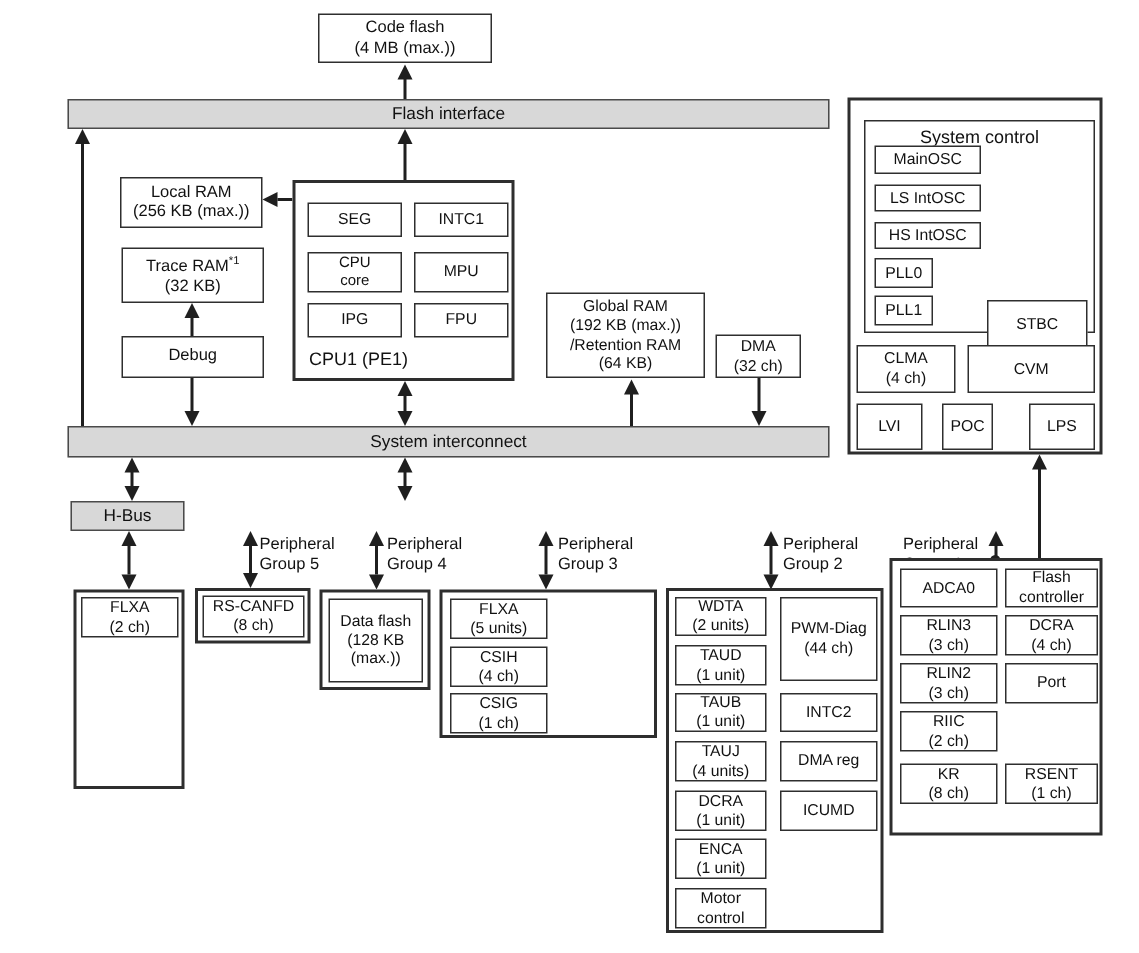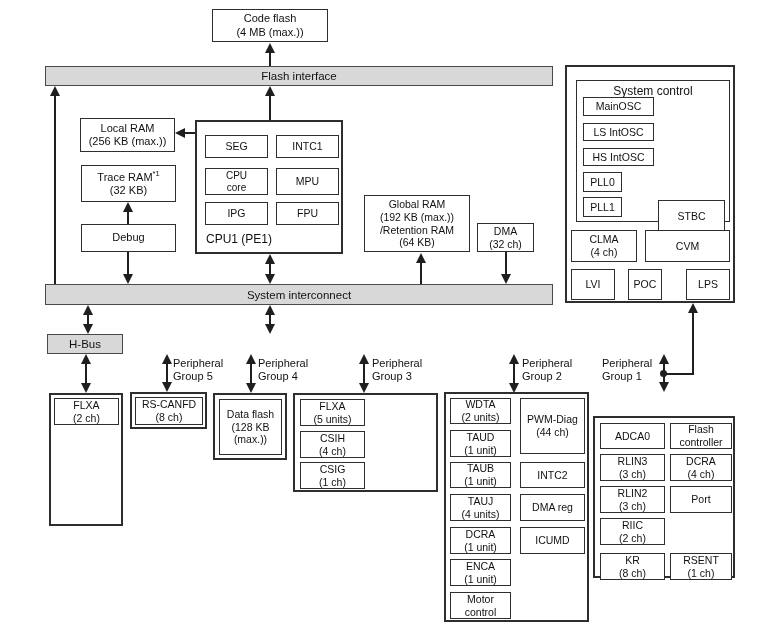--- a/index.html
+++ b/index.html
@@ -305,21 +305,21 @@
       <span>INTC2</span>
     </div>
     <div class="abs box" style="left:74px;top:100px;width:65px;height:27px;">
       <span>DMA reg</span>
     </div>
     <div class="abs box" style="left:74px;top:133px;width:65px;height:27px;">
       <span>ICUMD</span>
     </div>
   </div>
 
-  <div class="abs container" style="left:593px;top:416px;width:142px;height:162px;">
+  <div class="abs container" style="left:593px;top:372px;width:142px;height:185px;">
     <div class="abs box" style="left:5px;top:5px;width:65px;height:26px;">
       <span>ADCA0</span>
     </div>
     <div class="abs box" style="left:5px;top:36px;width:65px;height:27px;">
       <span>RLIN3</span>
       <span>(3 ch)</span>
     </div>
     <div class="abs box" style="left:5px;top:68px;width:65px;height:27px;">
       <span>RLIN2</span>
       <span>(3 ch)</span>

